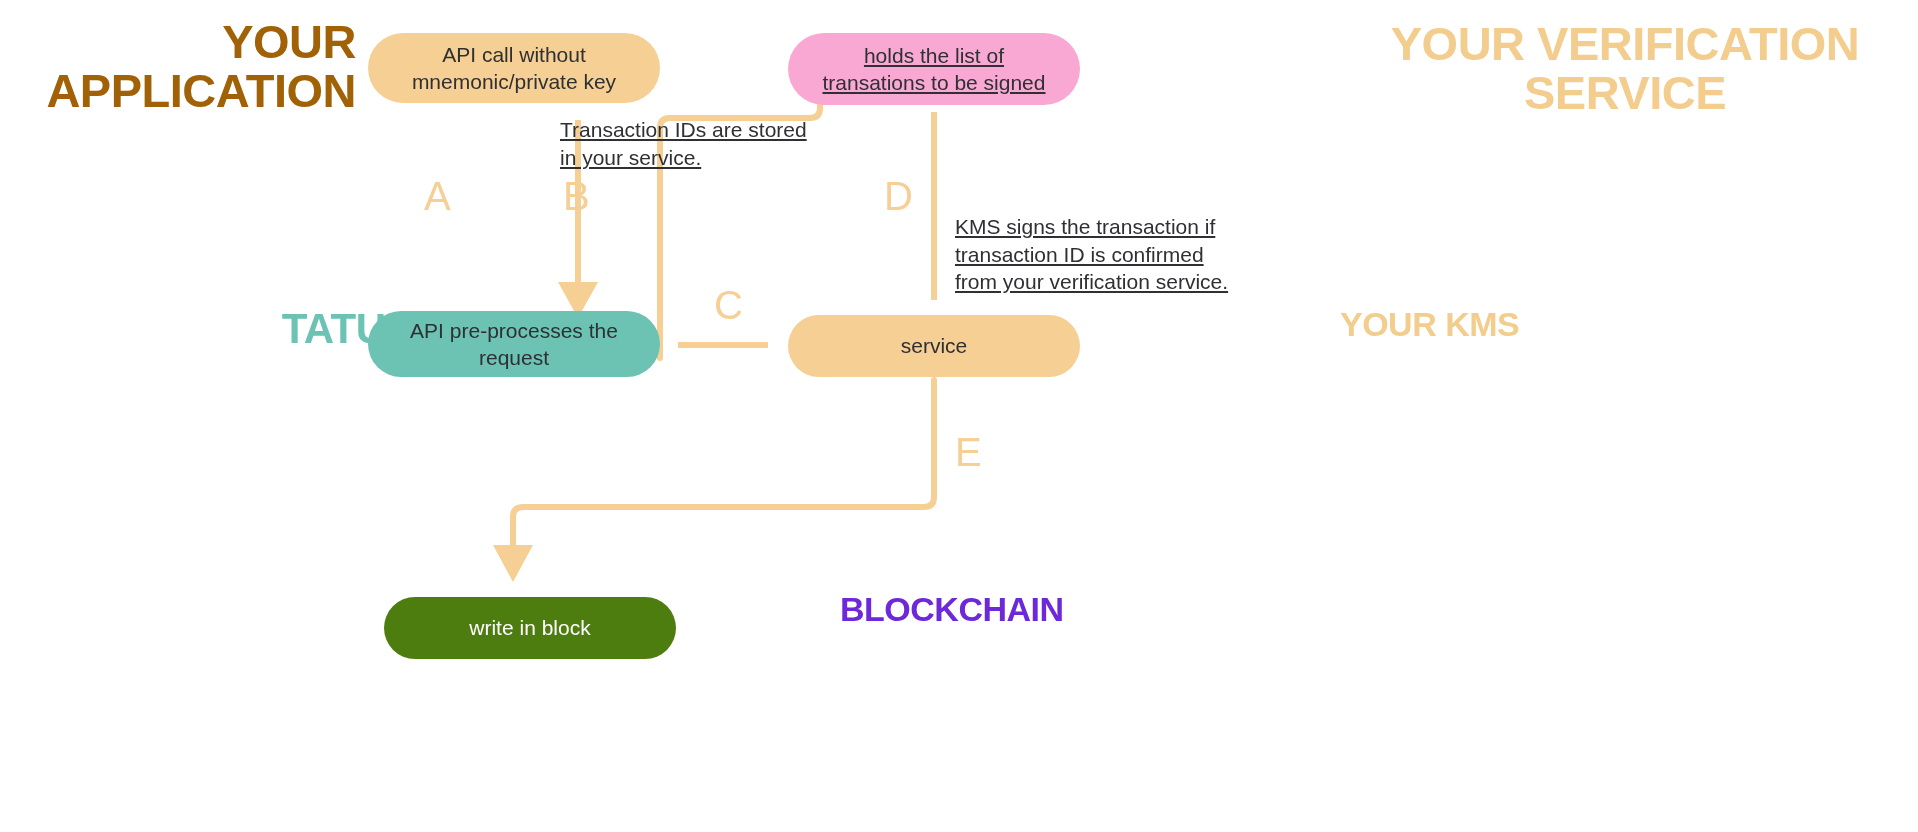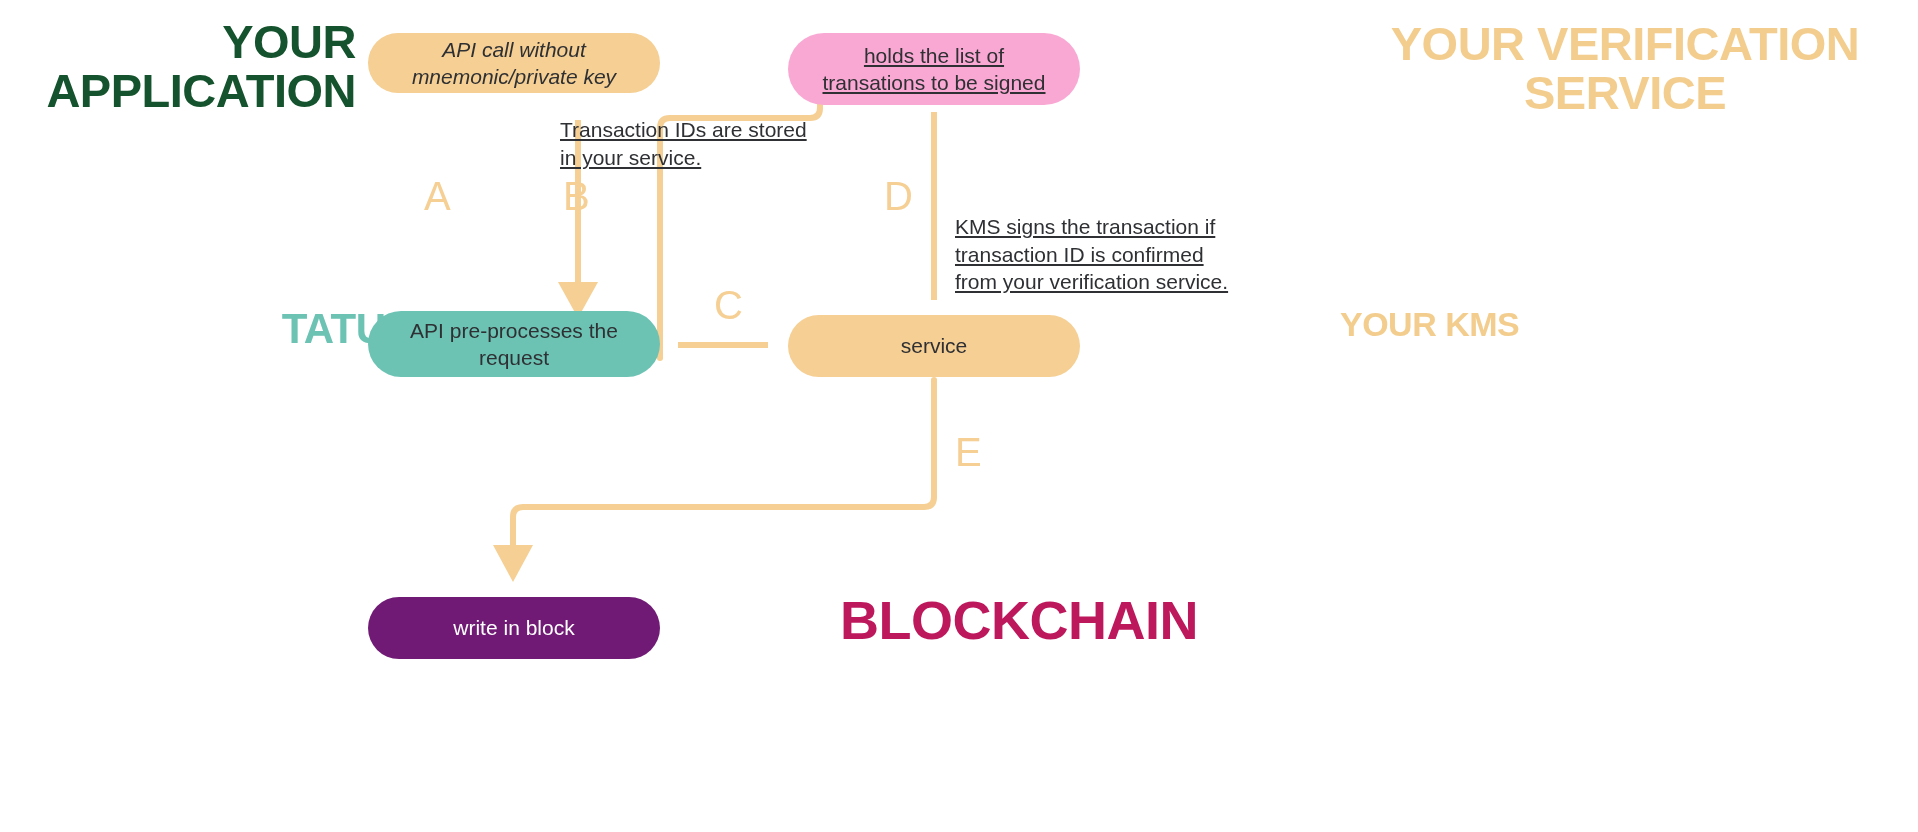--- a/index.html
+++ b/index.html
@@ -25,21 +25,21 @@
     line-height: 1.04;
     white-space: pre-line;
     font-family: "Liberation Sans", sans-serif;
   }
   #h-application {
     left: 36px;
     top: 18px;
     width: 320px;
     text-align: right;
     font-size: 47px;
-    color: #14532d;
+    color: #a16207;
   }
   #h-verification {
     left: 1340px;
     top: 20px;
     width: 570px;
     text-align: center;
     font-size: 47px;
     color: #f3cd8e;
   }
   #h-tatum {
@@ -56,45 +56,44 @@
     width: 420px;
     text-align: left;
     font-size: 34px;
     color: #f3cd8e;
   }
   #h-blockchain {
     left: 840px;
     top: 592px;
     width: 460px;
     text-align: left;
-    font-size: 54px;
-    color: #be185d;
+    font-size: 34px;
+    color: #6d28d9;
   }
   
   .node {
     position: absolute;
     display: flex;
     align-items: center;
     justify-content: center;
     text-align: center;
     border-radius: 999px;
     font-size: 21px;
     line-height: 1.3;
     color: #2f3033;
     padding: 0 14px;
     box-sizing: border-box;
     white-space: pre-line;
   }
   #node-api-call {
     left: 368px;
     top: 33px;
     width: 292px;
-    height: 60px;
+    height: 70px;
     background: #f5cf93;
-    font-style: italic;
   }
   #node-holds-list {
     left: 788px;
     top: 33px;
     width: 292px;
     height: 72px;
     background: #f9a8d4;
     text-decoration: underline;
   }
   #node-preprocess {
@@ -105,25 +104,25 @@
     background: #6cc3b4;
   }
   #node-signing {
     left: 788px;
     top: 315px;
     width: 292px;
     height: 62px;
     background: #f5cf93;
   }
   #node-write-block {
-    left: 368px;
+    left: 384px;
     top: 597px;
     width: 292px;
     height: 62px;
-    background: #701a75;
+    background: #4d7c0f;
     color: #ffffff;
   }
   
   .annotation {
     position: absolute;
     font-size: 21px;
     line-height: 1.32;
     color: #2f3033;
     white-space: pre-line;
     text-decoration: underline;

